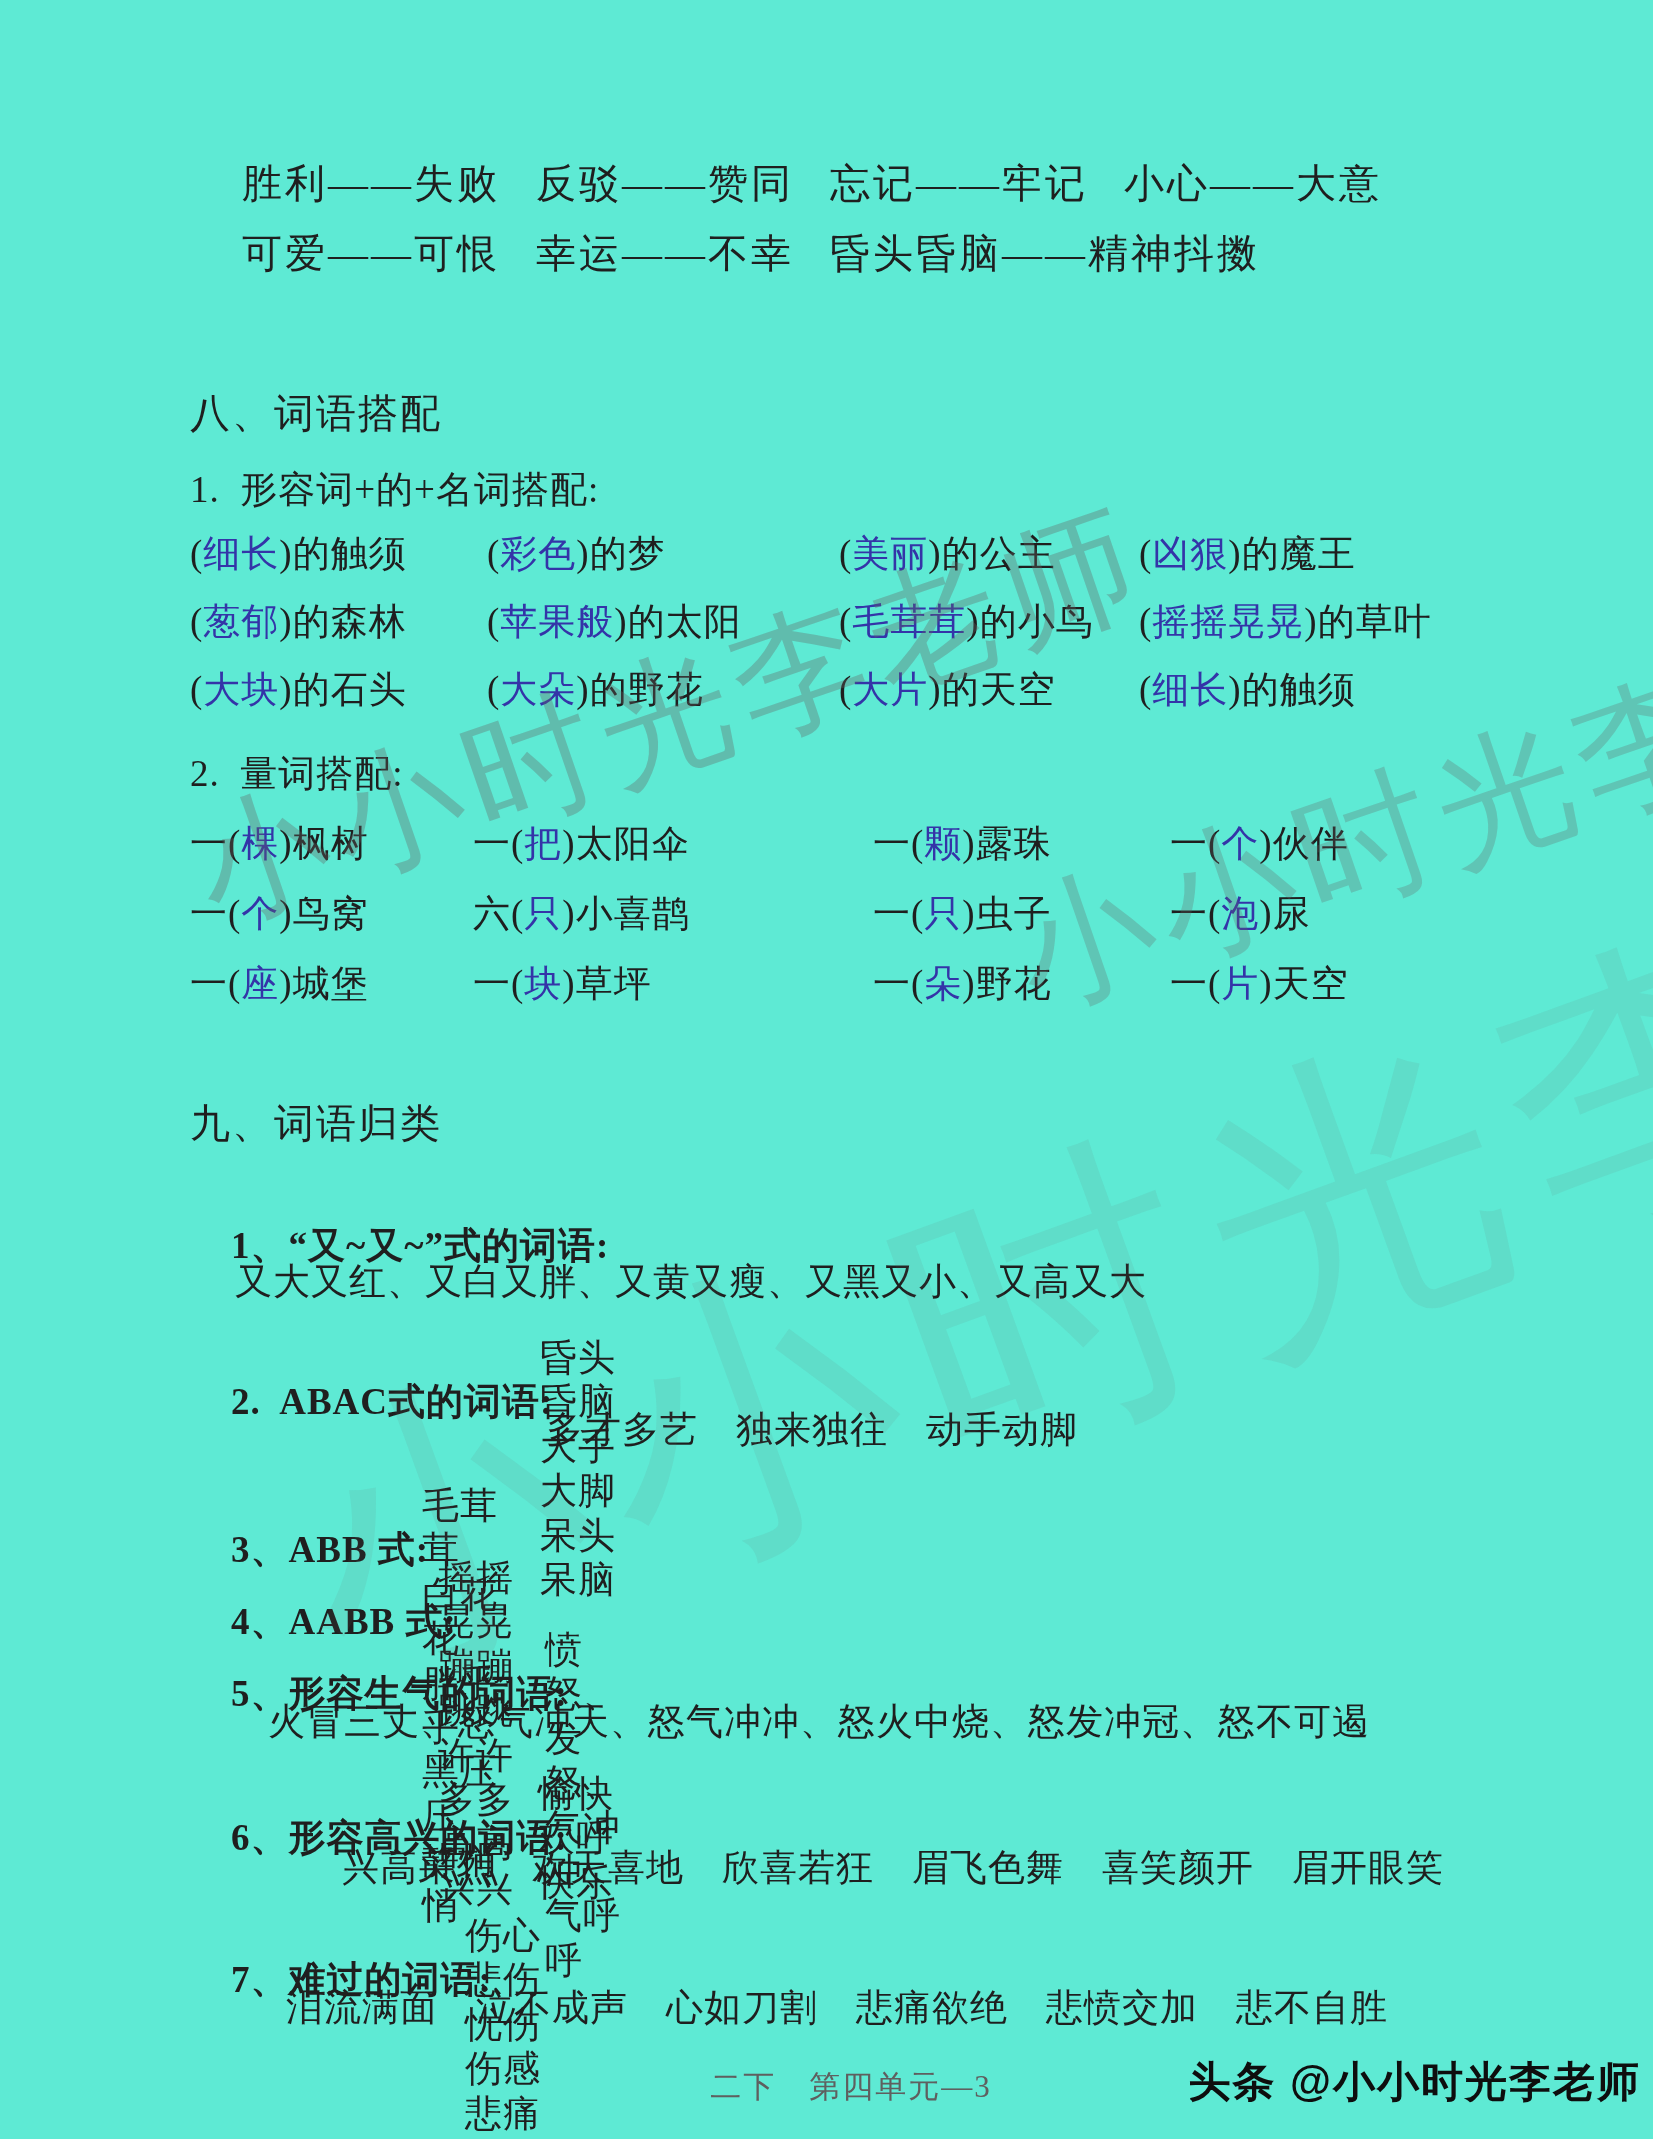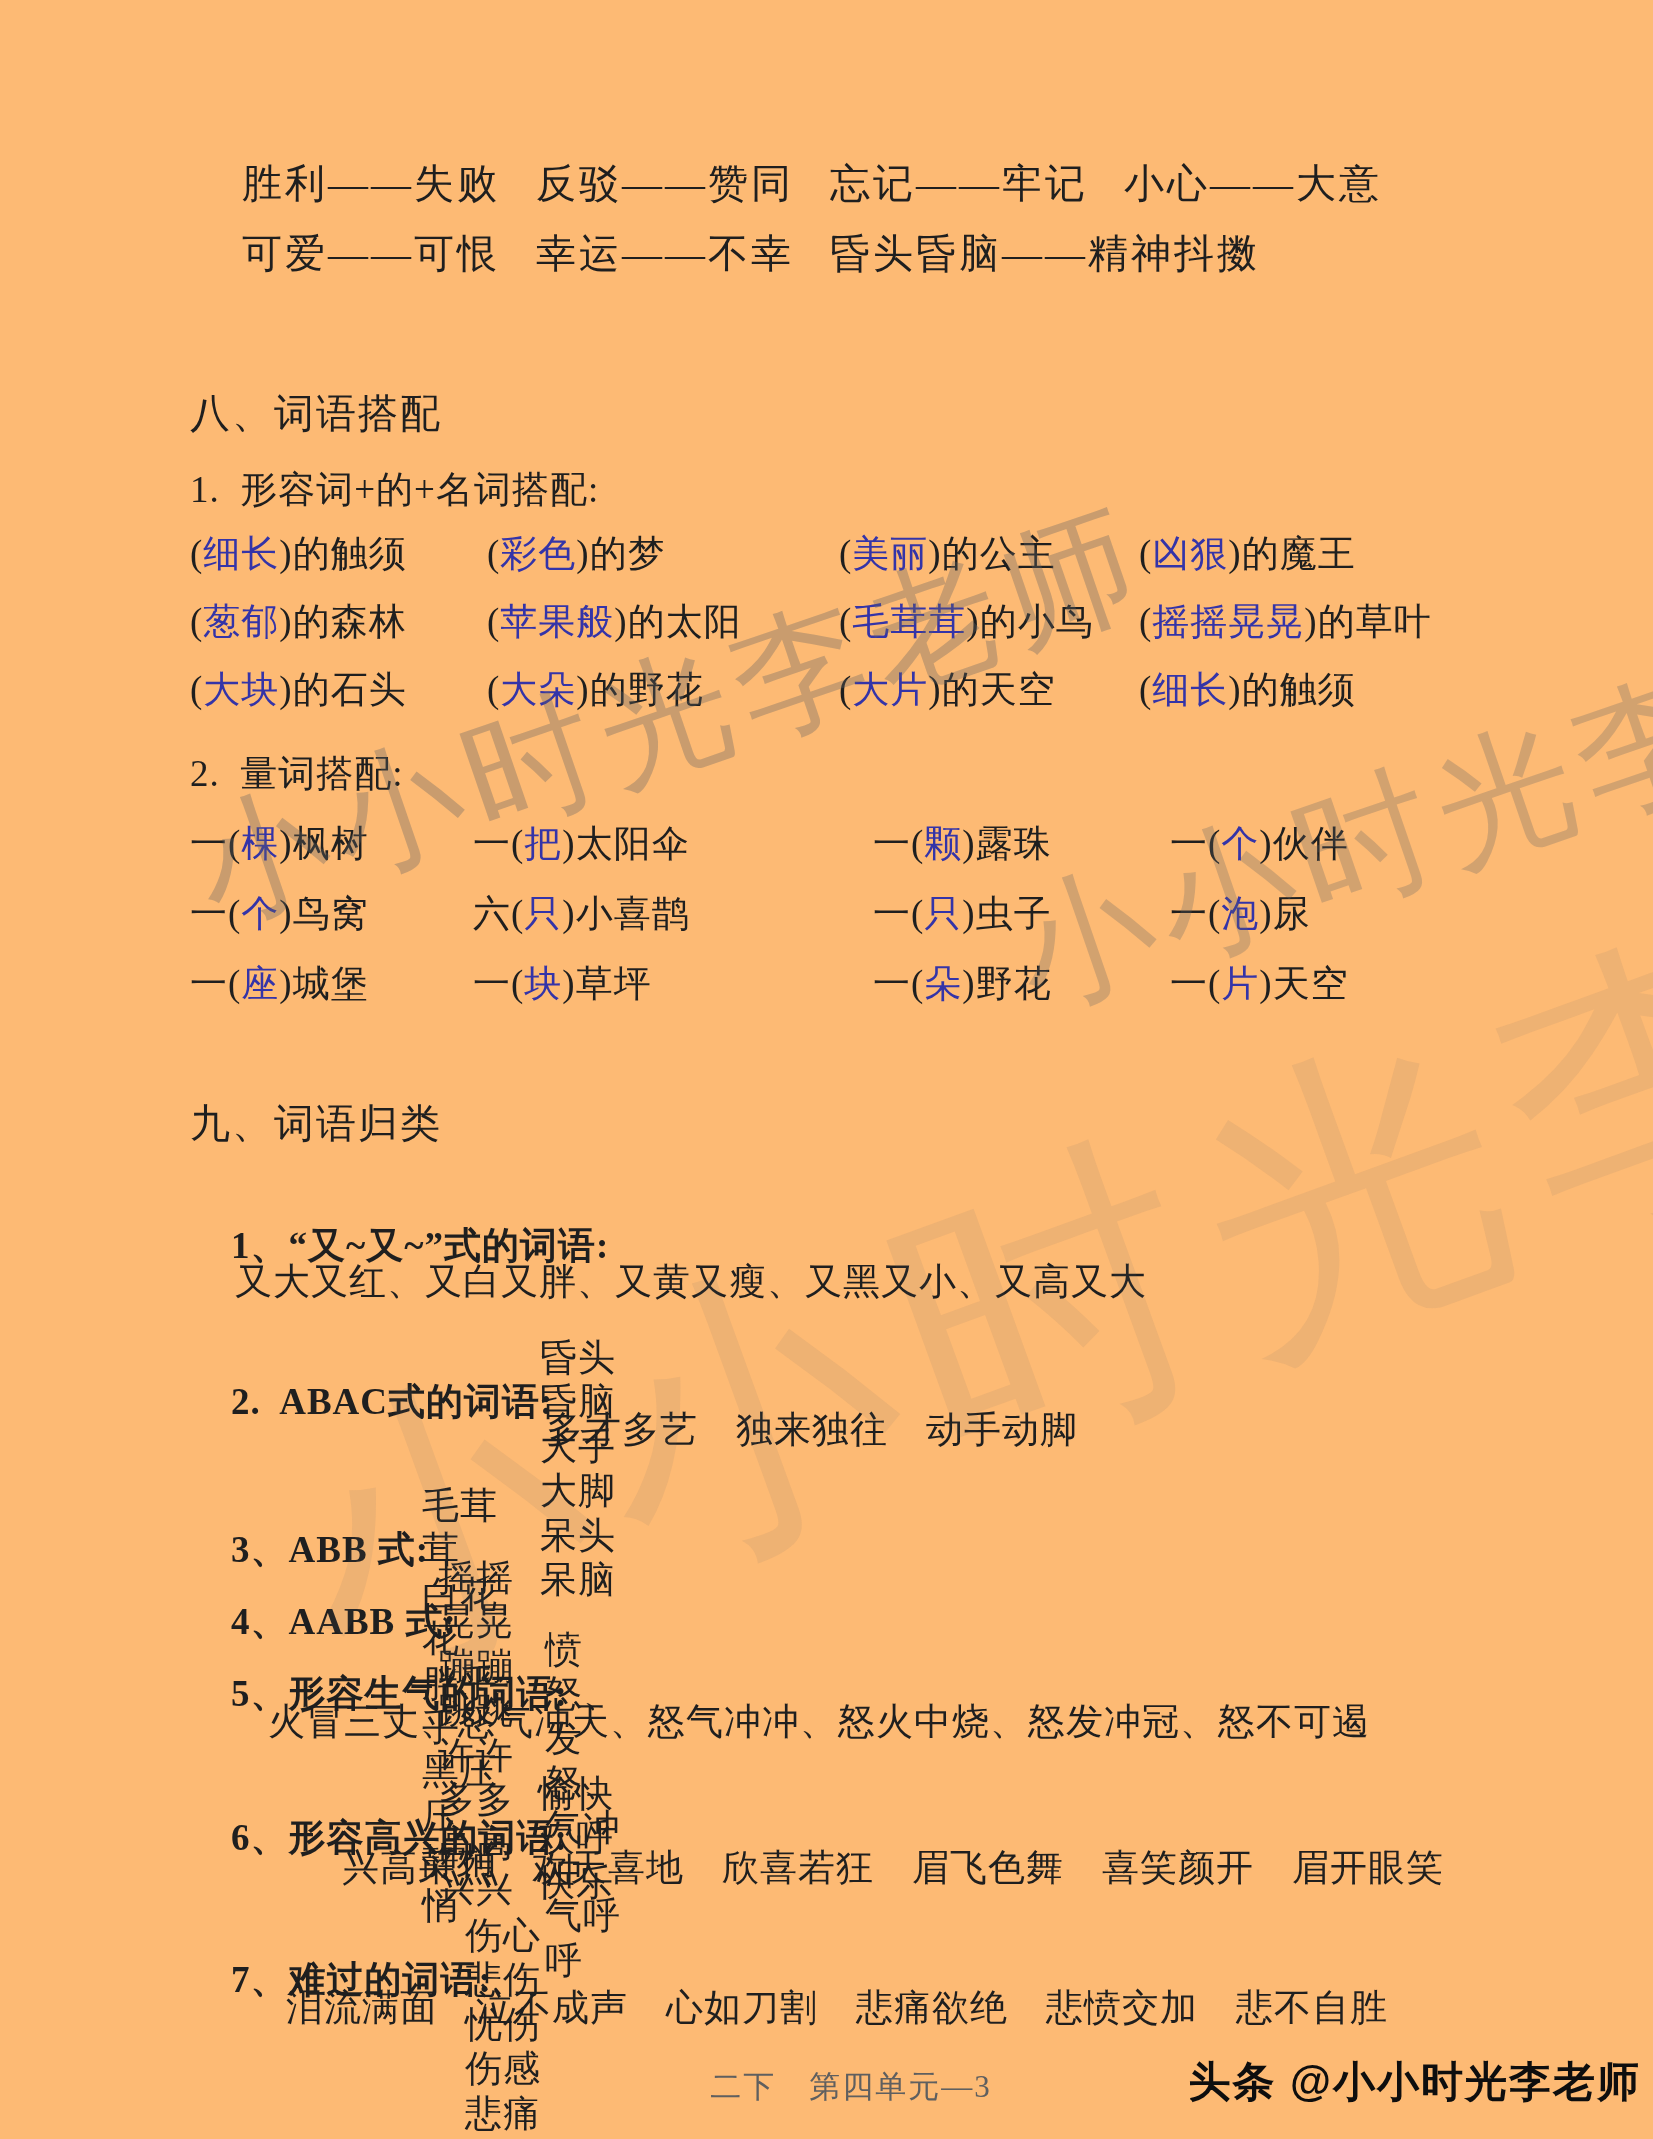--- a/index.html
+++ b/index.html
@@ -1,20 +1,20 @@
 <!DOCTYPE html>
 <html><head>
 <meta charset="utf-8">
 <style>
   html,body{margin:0;padding:0;background:#e9e9e9;}
   .page{
     position:relative;
     width:1653px;height:2139px;
     margin:0 auto;
-    background:#fdba74;
+    background:#5eead4;
     overflow:hidden;
     font-family:"Liberation Serif","DejaVu Serif",serif;
     color:#1f1f1f;
   }
   .line{
     position:absolute;
     left:190px;
     font-size:37px;
     line-height:1.2;
     white-space:pre-wrap;

